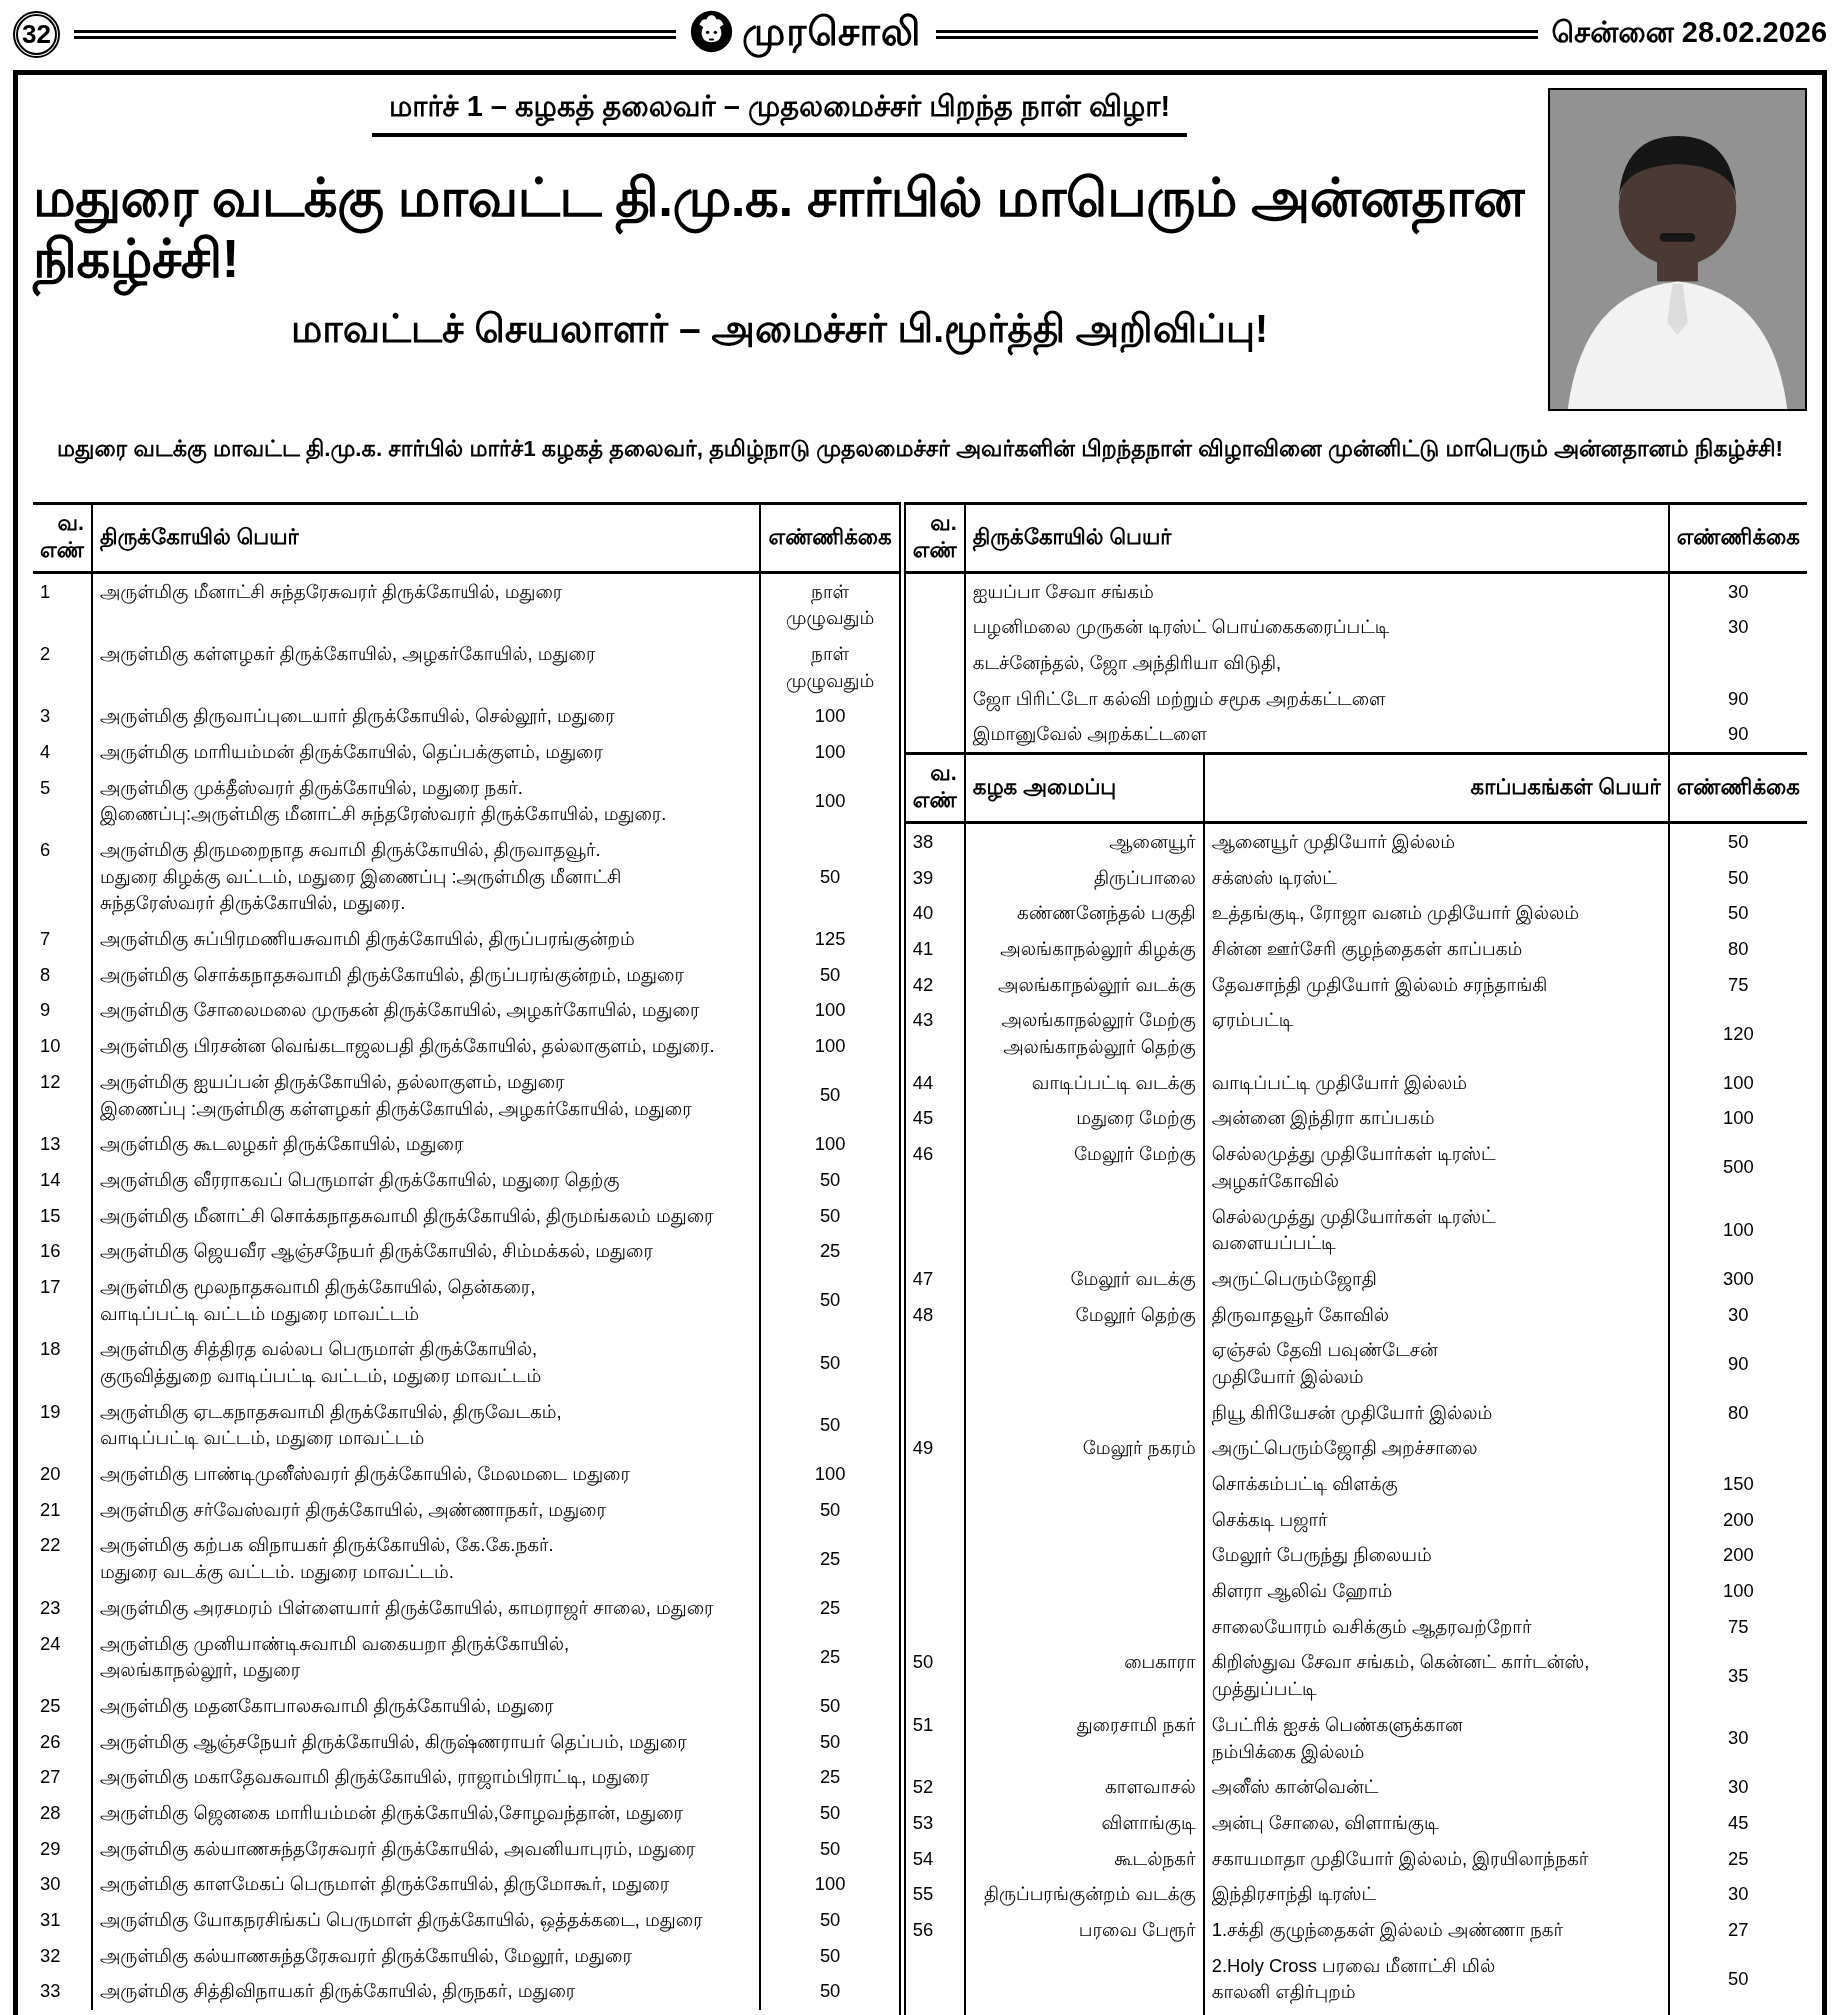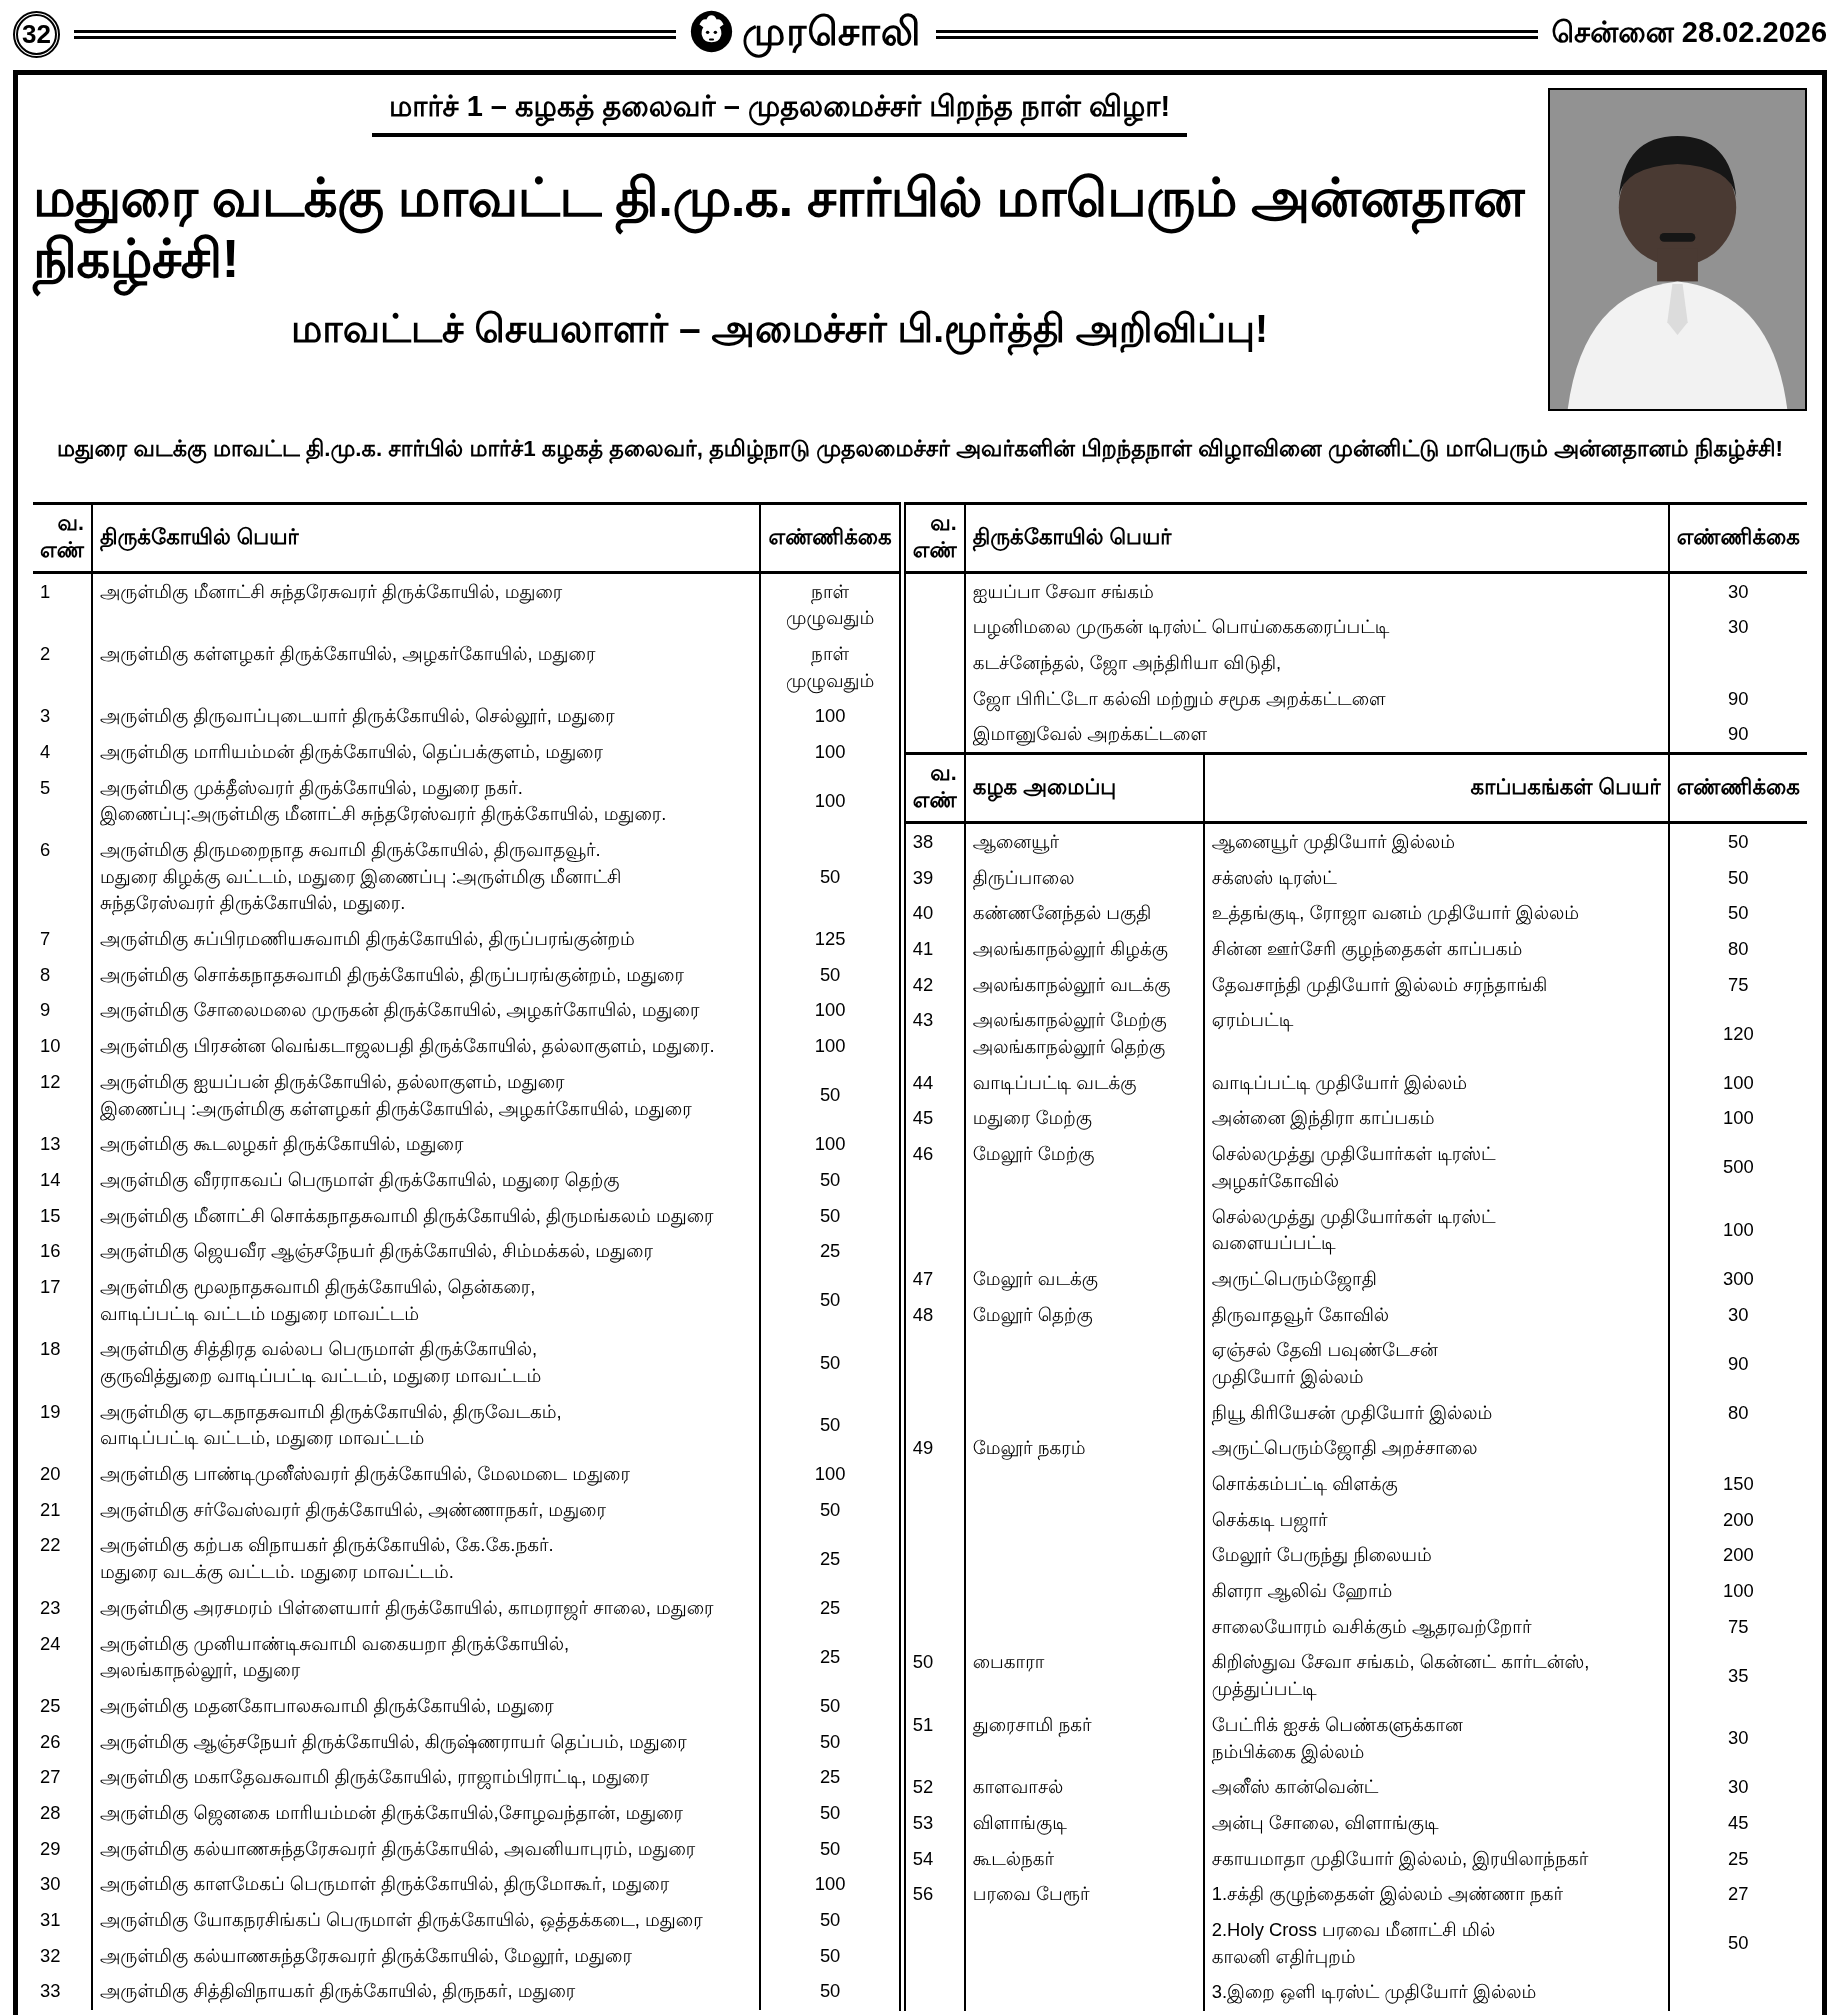--- a/index.html
+++ b/index.html
@@ -40,21 +40,21 @@
     display: flex; flex-direction: column; }
   table { width: 100%; border-collapse: collapse; }
   th { font-size: 21.4px; font-weight: bold; border-top: 3.5px solid #000; border-bottom: 3.5px solid #000;
     padding: 6px 7px; text-align: right; }
   th.h-name { text-align: left; }
   td { font-size: 18.4px; line-height: 1.45; padding: 4.5px 7px; vertical-align: top; }
   th + th, td + td { border-left: 2px solid #000; }
   .c-no { width: 57px; }
   .c-name { white-space: pre-line; }
   .c-count { width: 122px; text-align: center; vertical-align: middle; }
-  .c-org { width: 239px; white-space: pre-line; }
+  .c-org { width: 239px; white-space: pre-line; text-align: right; }
   .c-count4 { width: 92px; text-align: center; vertical-align: middle; }
 </style>
 </head>
 <body>
 
 <div class="page">
 
   <header class="masthead">
     <div class="page-num">32</div>
     <div class="mast-rule"></div>
@@ -545,20 +545,26 @@
     <td class="c-count4">45</td>
   </tr>
 
   <tr>
     <td class="c-no">54</td>
     <td class="c-org">கூடல்நகர்</td>
     <td class="c-name">சகாயமாதா முதியோர் இல்லம், இரயிலாந்நகர்</td>
     <td class="c-count4">25</td>
   </tr>
 
+  <tr>
+    <td class="c-no">55</td>
+    <td class="c-org">திருப்பரங்குன்றம் வடக்கு</td>
+    <td class="c-name">இந்திரசாந்தி டிரஸ்ட்</td>
+    <td class="c-count4">30</td>
+  </tr>
 
   <tr>
     <td class="c-no">56</td>
     <td class="c-org">பரவை பேரூர்</td>
     <td class="c-name">1.சக்தி குழுந்தைகள் இல்லம் அண்ணா நகர்</td>
     <td class="c-count4">27</td>
   </tr>
 
   <tr>
     <td class="c-no"></td>

